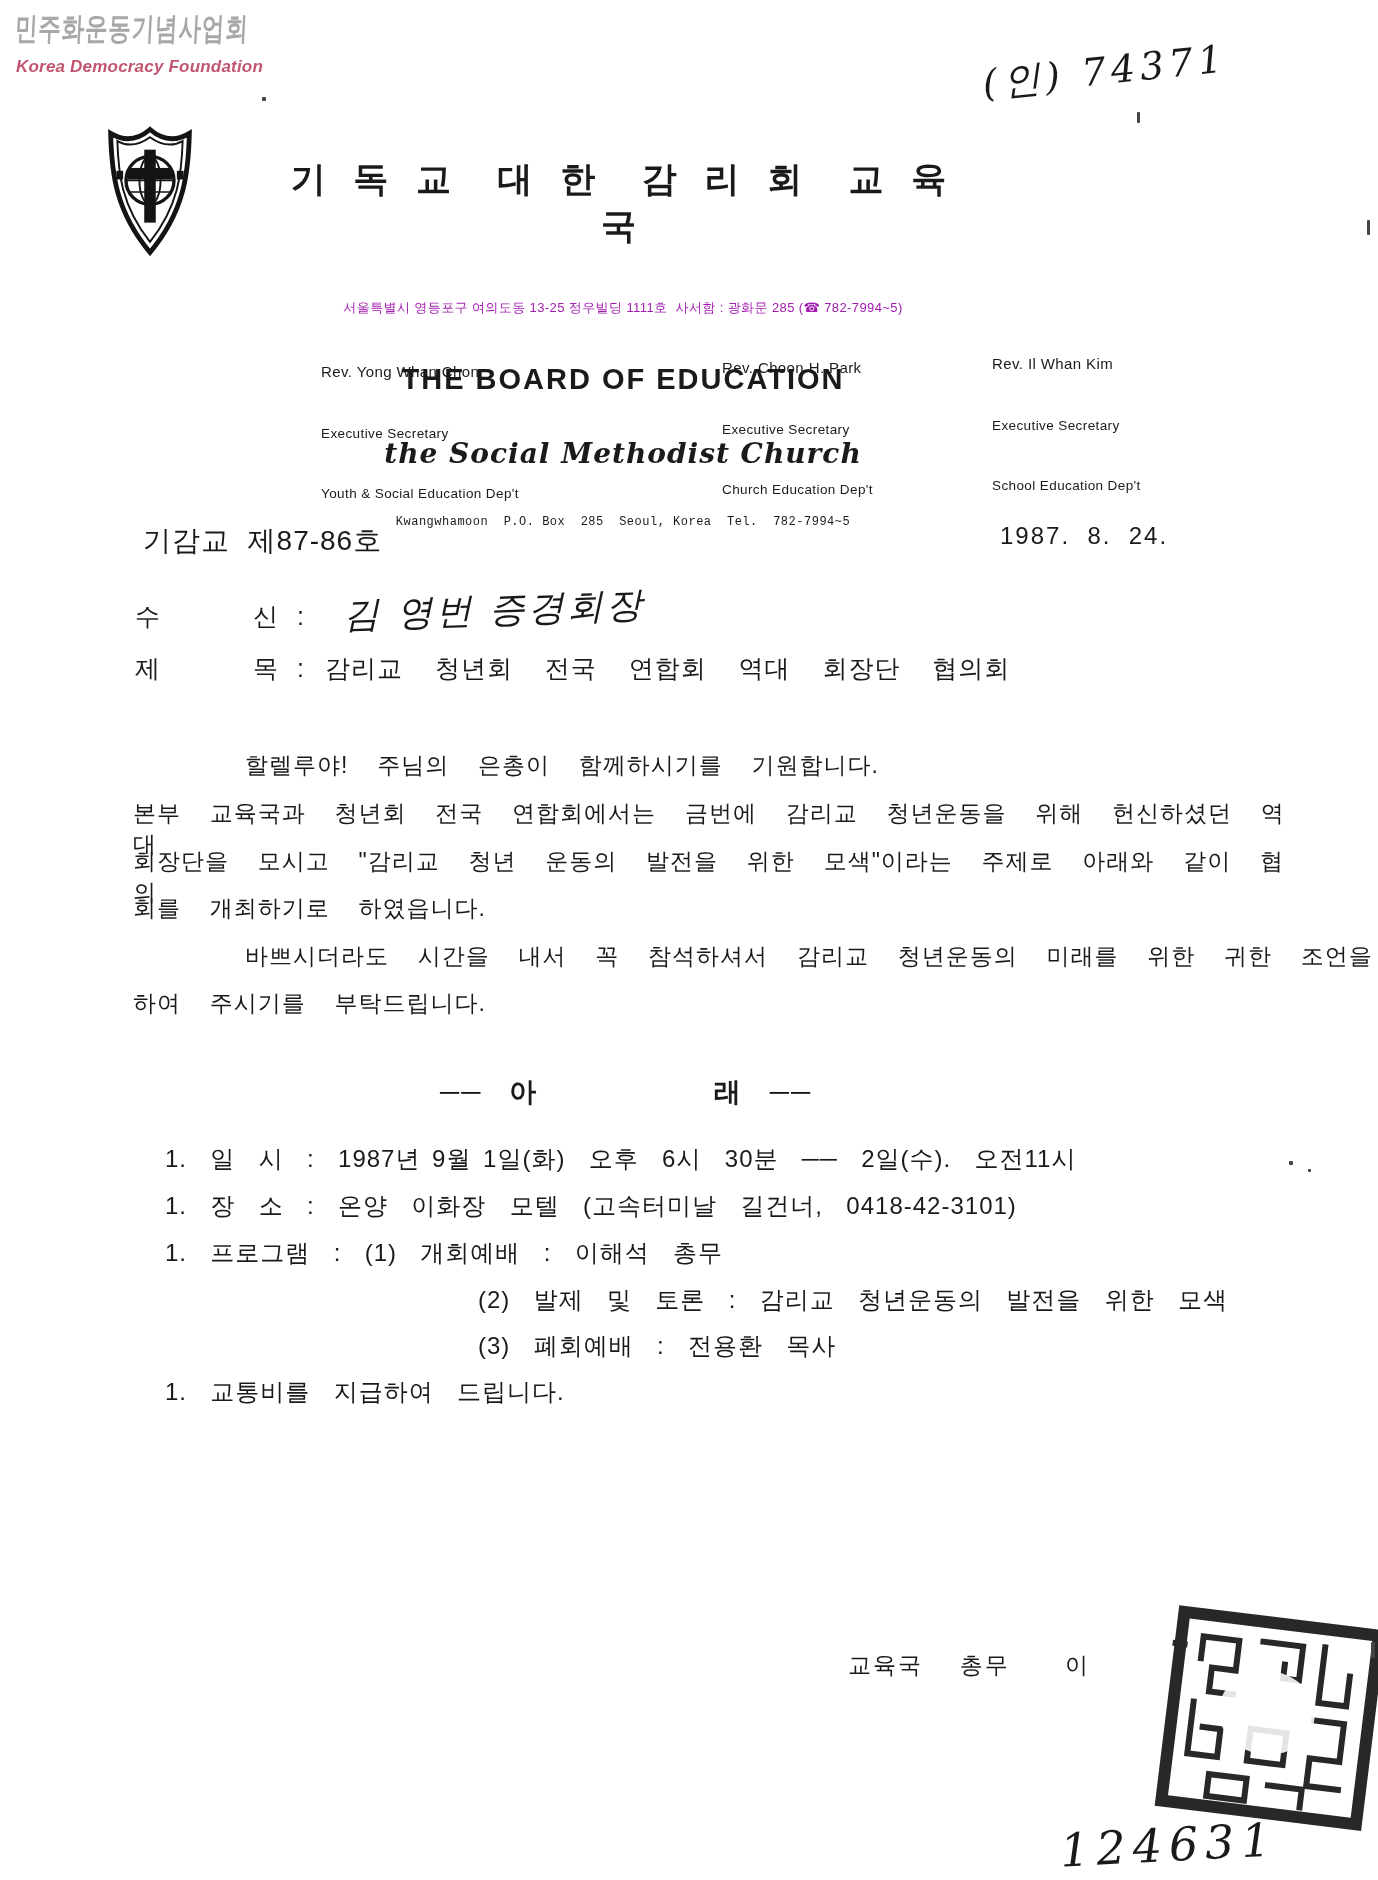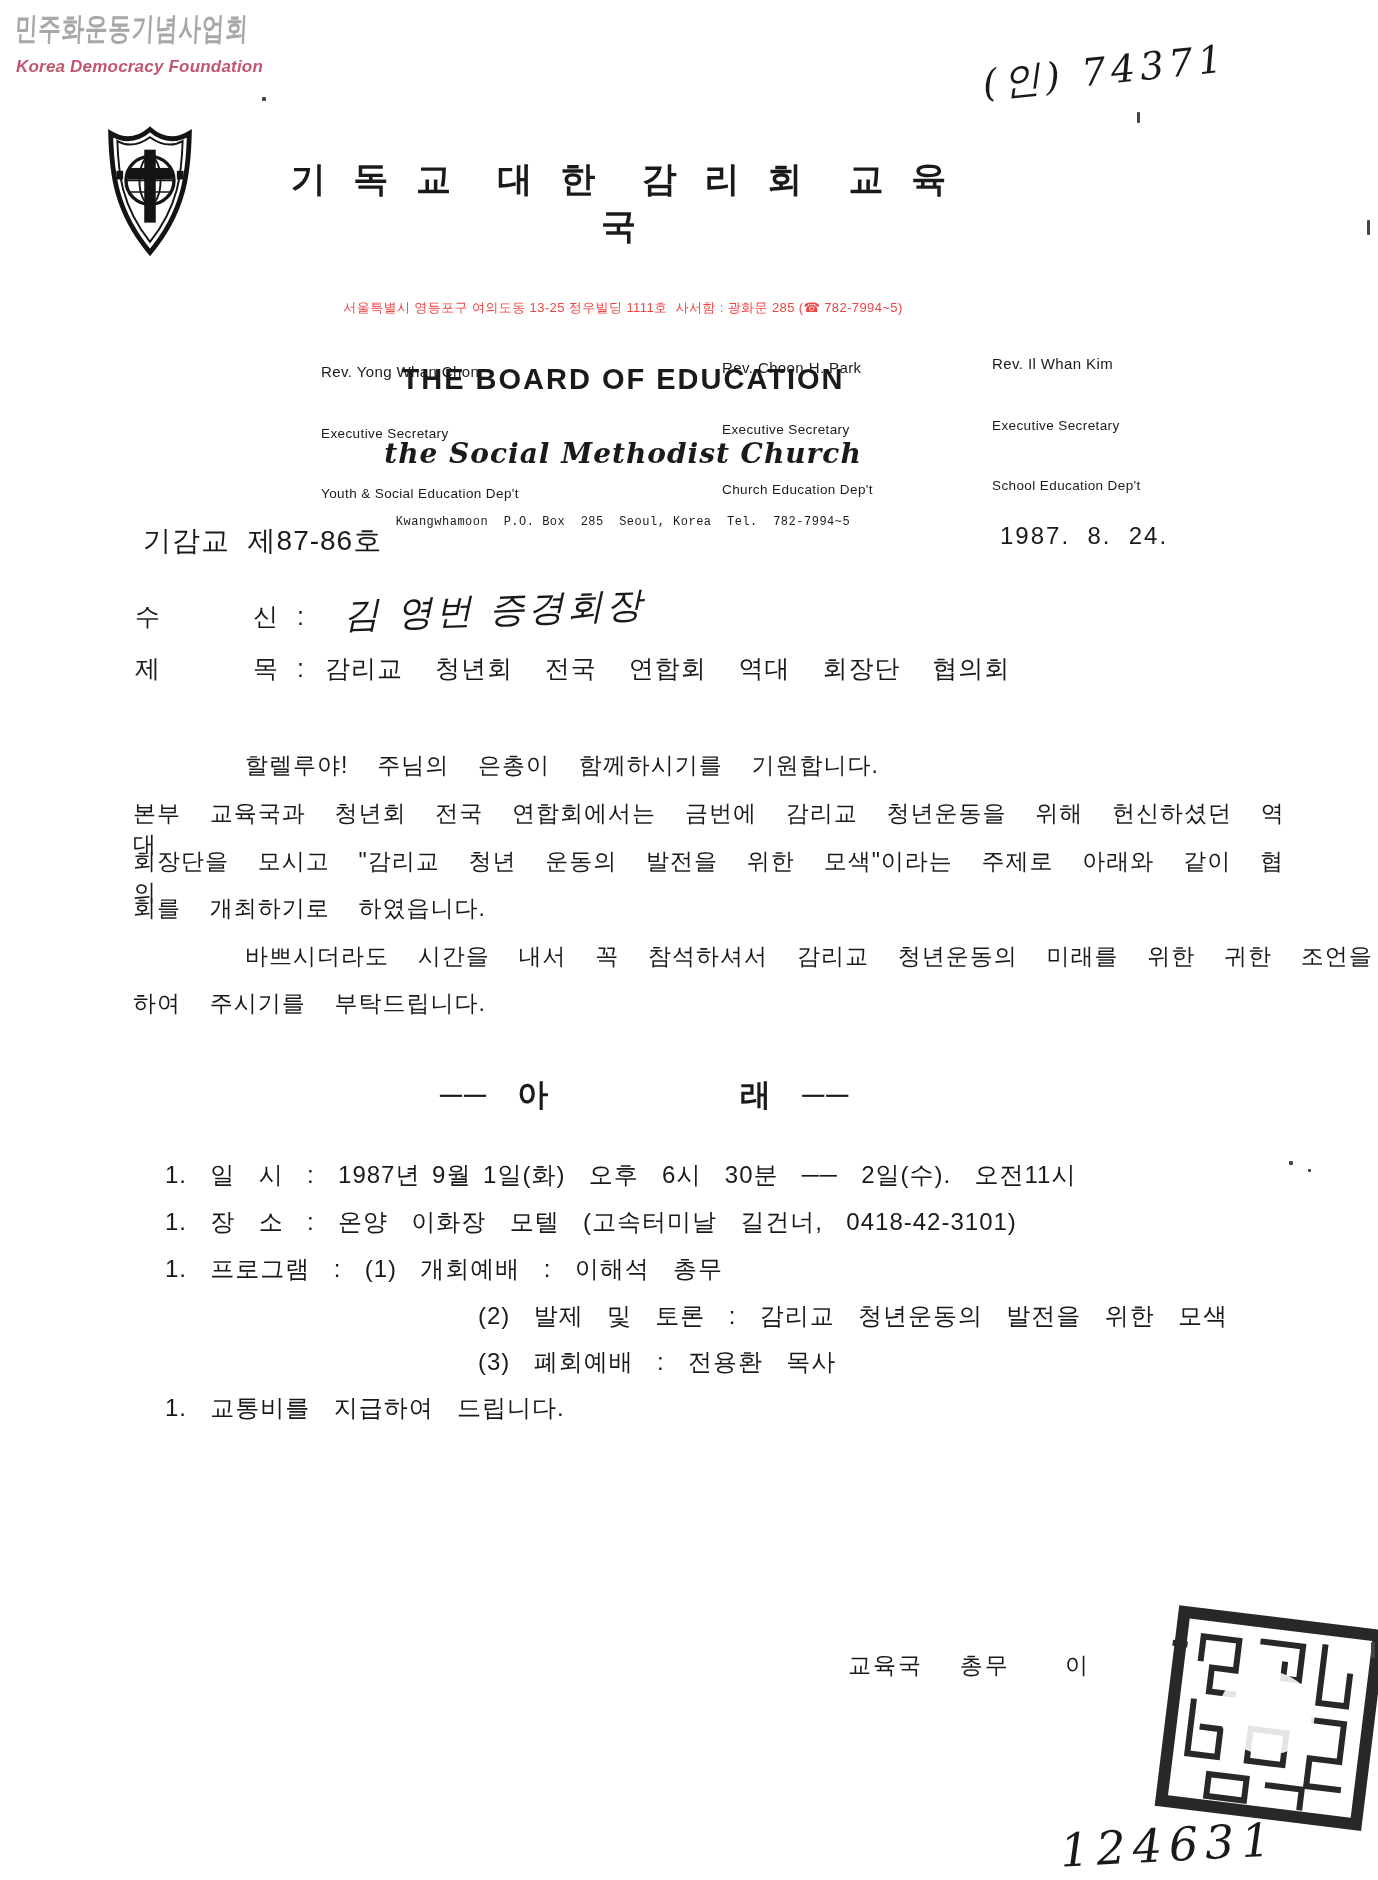--- a/index.html
+++ b/index.html
@@ -16,21 +16,21 @@
   .wm-en{left:16px;top:57px;font-size:17px;font-weight:bold;font-style:italic;color:#c2566e;letter-spacing:.2px;}
 
   
   .hand{font-family:"DejaVu Serif","Liberation Serif",serif;font-style:italic;}
   .hw-topright{left:982px;top:46px;font-size:38px;letter-spacing:5px;transform:rotate(-6deg);font-weight:500;}
   .hw-serial{left:1060px;top:1818px;font-size:46px;letter-spacing:7px;transform:rotate(-3deg);}
 
   
   .lh{left:278px;top:120px;width:690px;text-align:center;}
   .lh-kr{font-size:35px;font-weight:bold;letter-spacing:9px;}
-  .lh-addr{margin-top:13px;font-size:13px;color:#ef4444;letter-spacing:.4px;}
+  .lh-addr{margin-top:13px;font-size:13px;color:#a21caf;letter-spacing:.4px;}
   .lh-en{margin-top:10px;font-size:29px;font-weight:bold;letter-spacing:2px;}
   .lh-script{margin-top:5px;font-size:28px;font-weight:600;font-style:italic;
     font-family:"DejaVu Serif","Liberation Serif",serif;letter-spacing:1px;}
   .lh-po{margin-top:9px;font-size:12px;font-family:Liberation Mono, monospace;letter-spacing:.5px;}
 
   
   .staff-col{top:322px;line-height:20px;font-size:13.5px;letter-spacing:.4px;}
   .staff-col .nm{font-size:15px;margin-bottom:2px;}
   .sc1{left:55px;top:330px;}
   .sc2{left:321px;}
@@ -46,22 +46,22 @@
   .field-row .la{position:absolute;left:0;top:0;}
   .field-row .lb{position:absolute;left:118px;top:0;letter-spacing:6px;}
   .recip-val{position:absolute;left:208px;top:-14px;font-size:36px;letter-spacing:3px;transform:rotate(-2deg);}
   .subj-val{position:absolute;left:190px;top:0;letter-spacing:1px;word-spacing:8px;}
 
   
   .body-line{left:133px;width:1160px;font-size:23px;letter-spacing:1px;word-spacing:7px;}
   .indent{padding-left:112px;}
 
   
-  .divider{left:440px;top:1074px;font-size:31px;font-weight:bold;letter-spacing:2px;word-spacing:4px;}
-  .notice-row{font-size:24px;letter-spacing:1px;word-spacing:4px;margin-top:16px;}
+  .divider{left:440px;top:1074px;font-size:27px;font-weight:bold;letter-spacing:2px;word-spacing:4px;}
+  .notice-row{font-size:24px;letter-spacing:1px;word-spacing:4px;}
 
   
   .sig{left:848px;top:1650px;font-size:23px;letter-spacing:2px;word-spacing:10px;}
 
   .seal{left:1146px;top:1596px;transform:rotate(7deg);opacity:.92;}
 
   .speck{position:absolute;background:#444;border-radius:1px;}
 </style>
 </head>
 <body>

